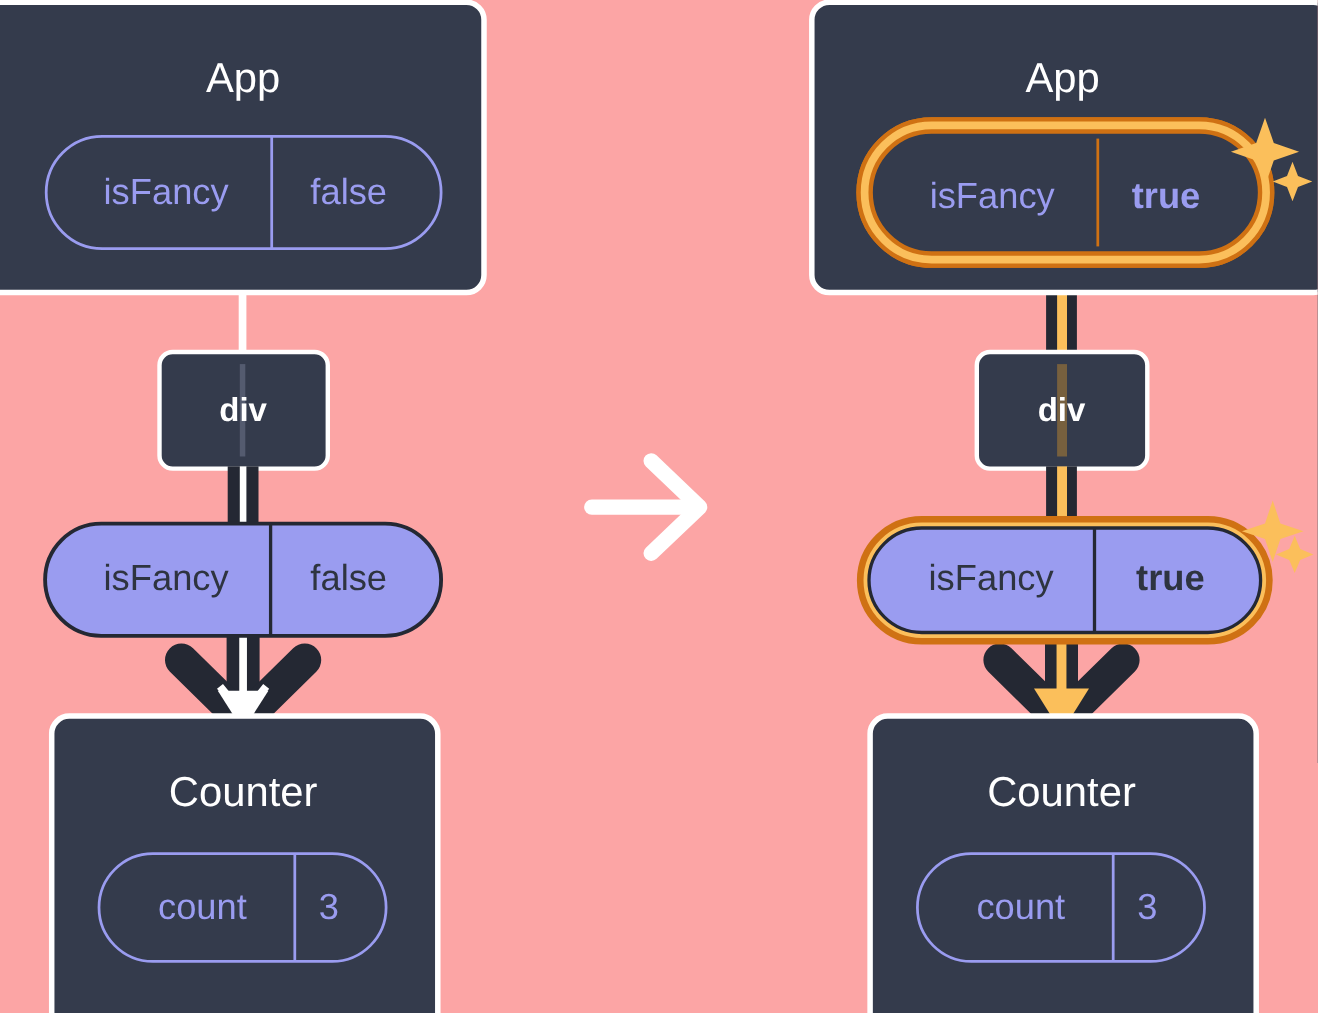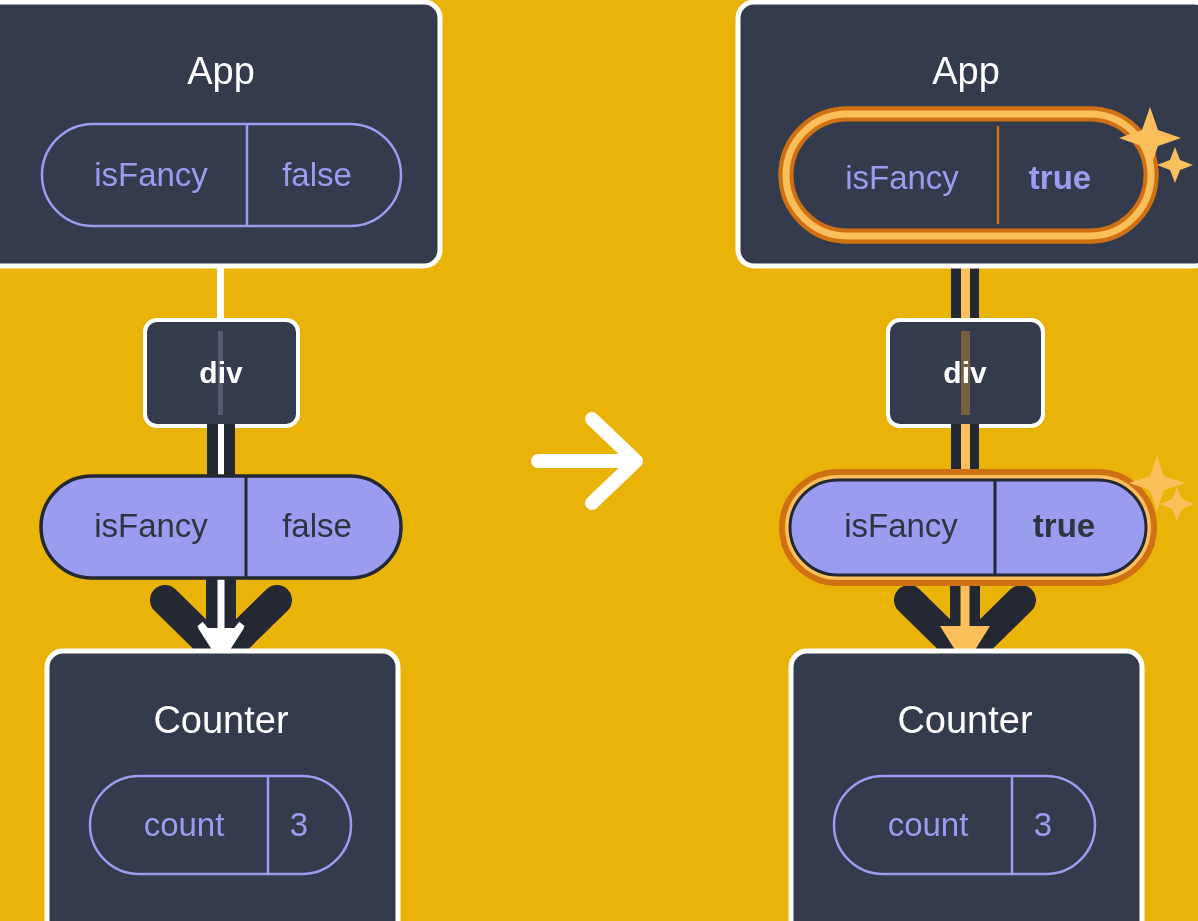--- a/index.html
+++ b/index.html
@@ -11,21 +11,21 @@
   body {
     width: 1198px;
     height: 921px;
     font-family: "Liberation Sans", sans-serif;
     overflow: hidden;
   }
   #stage {
     position: relative;
     width: 1198px;
     height: 921px;
-    background: #eab308;
+    background: #fca5a5;
   }
   #stage svg.layer {
     position: absolute;
     left: 0;
     top: 0;
     width: 1198px;
     height: 921px;
   }
   .panel-title {
     font-size: 38px;

